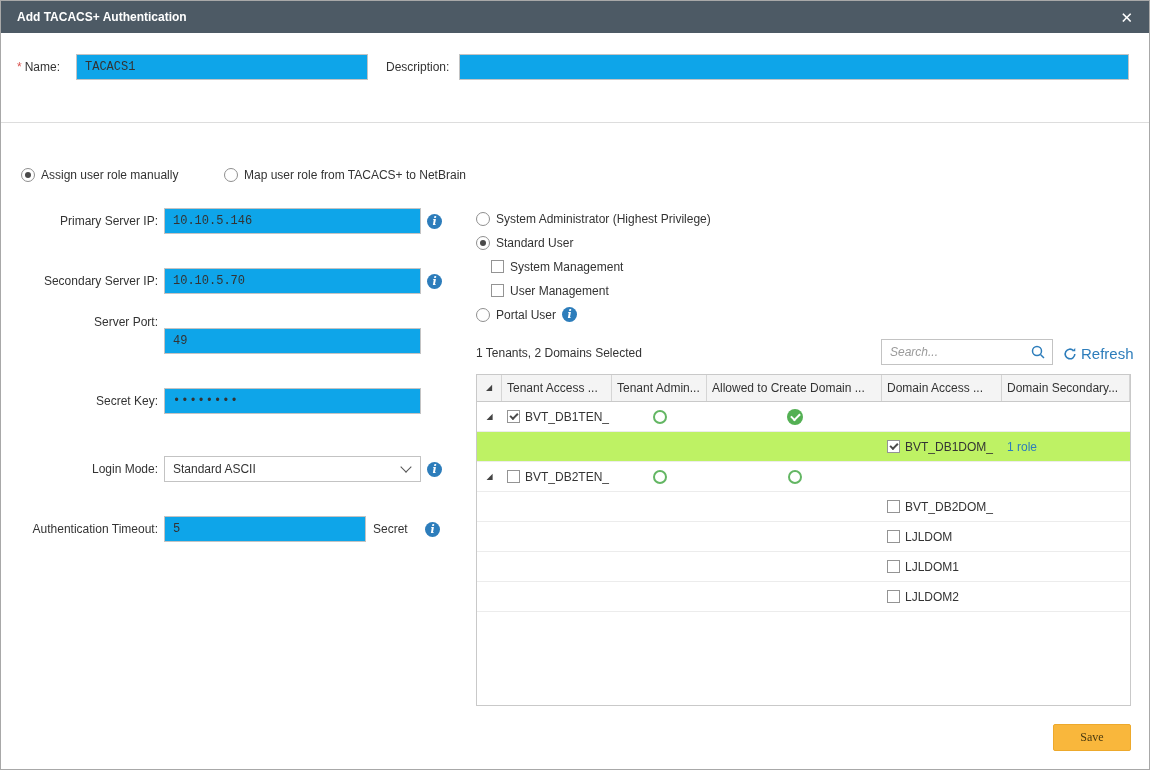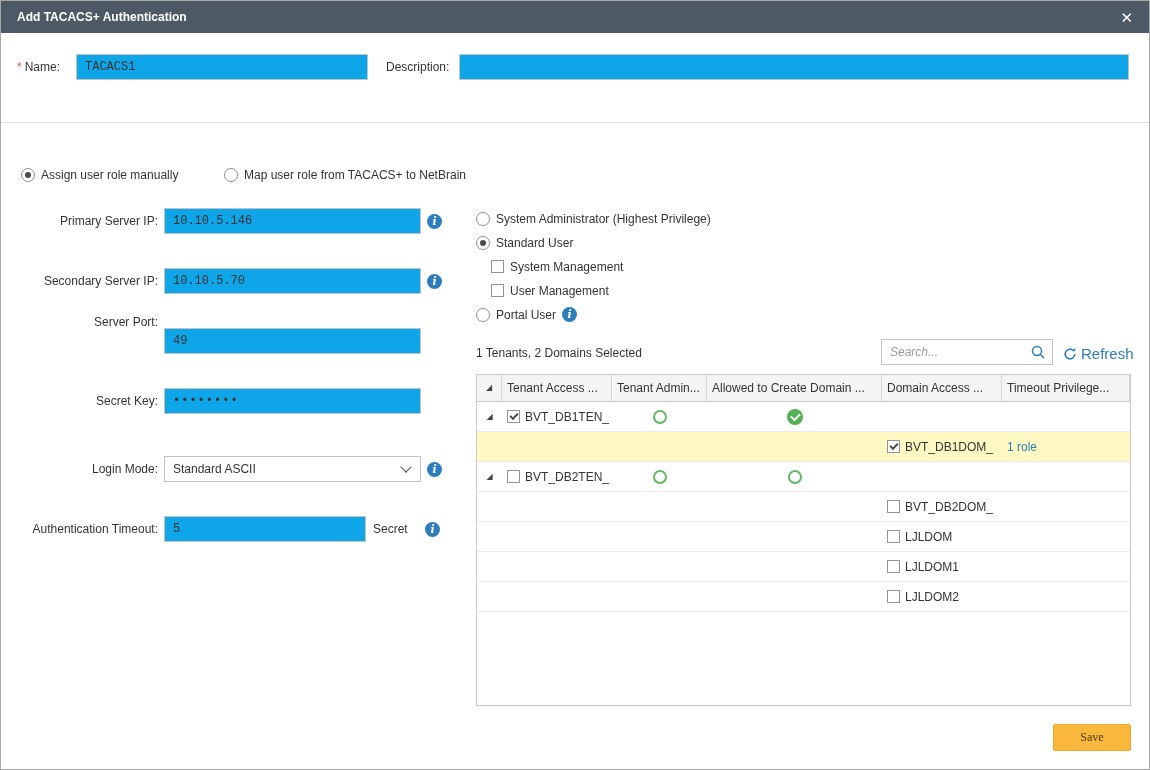--- a/index.html
+++ b/index.html
@@ -61,21 +61,21 @@
 
   .refresh { position:absolute; left:1062px; top:344px; color:#2d7dbb; display:flex; align-items:center; gap:4px; cursor:pointer; font-size:15px; }
 
   .summary { position:absolute; left:475px; top:345px; color:#333; }
 
   
   .table { position:absolute; left:475px; top:373px; width:655px; height:332px; border:1px solid #c9c9c9; background:#fff; }
   .thead { display:flex; height:27px; background:#f4f4f4; border-bottom:1px solid #c9c9c9; }
   .th { border-right:1px solid #d5d5d5; padding:0 5px; display:flex; align-items:center; white-space:nowrap; overflow:hidden; color:#333; }
   .tr { display:flex; height:30px; border-bottom:1px solid #ececec; align-items:stretch; background:#fff; }
-  .tr.selected { background:#fef9c3; }
+  .tr.selected { background:#bef264; }
   .td { padding:0 5px; display:flex; align-items:center; gap:5px; white-space:nowrap; overflow:hidden; }
   .c0 { width:25px; flex:none; justify-content:center; }
   .c1 { width:110px; flex:none; }
   .c2 { width:95px; flex:none; }
   .c3 { width:175px; flex:none; }
   .c4 { width:120px; flex:none; }
   .c5 { flex:1; }
   .center { justify-content:center; }
   .expander { font-size:8px; color:#444; line-height:1; cursor:pointer; }
 
@@ -184,21 +184,21 @@
 
   <div class="table">
     <div class="thead">
       <div class="th c0">
           <span class="expander">◢</span>
         </div>
       <div class="th c1">Tenant Access ...</div>
       <div class="th c2">Tenant Admin...</div>
       <div class="th c3">Allowed to Create Domain ...</div>
       <div class="th c4">Domain Access ...</div>
-      <div class="th c5">Timeout Privilege...</div>
+      <div class="th c5">Domain Secondary...</div>
     </div>
 
     <div class="tr">
       <div class="td c0">
           <span class="expander">◢</span>
         </div>
       <div class="td c1">
         <span class="cb checked"></span>
         <span>BVT_DB1TEN_</span>
       </div>

